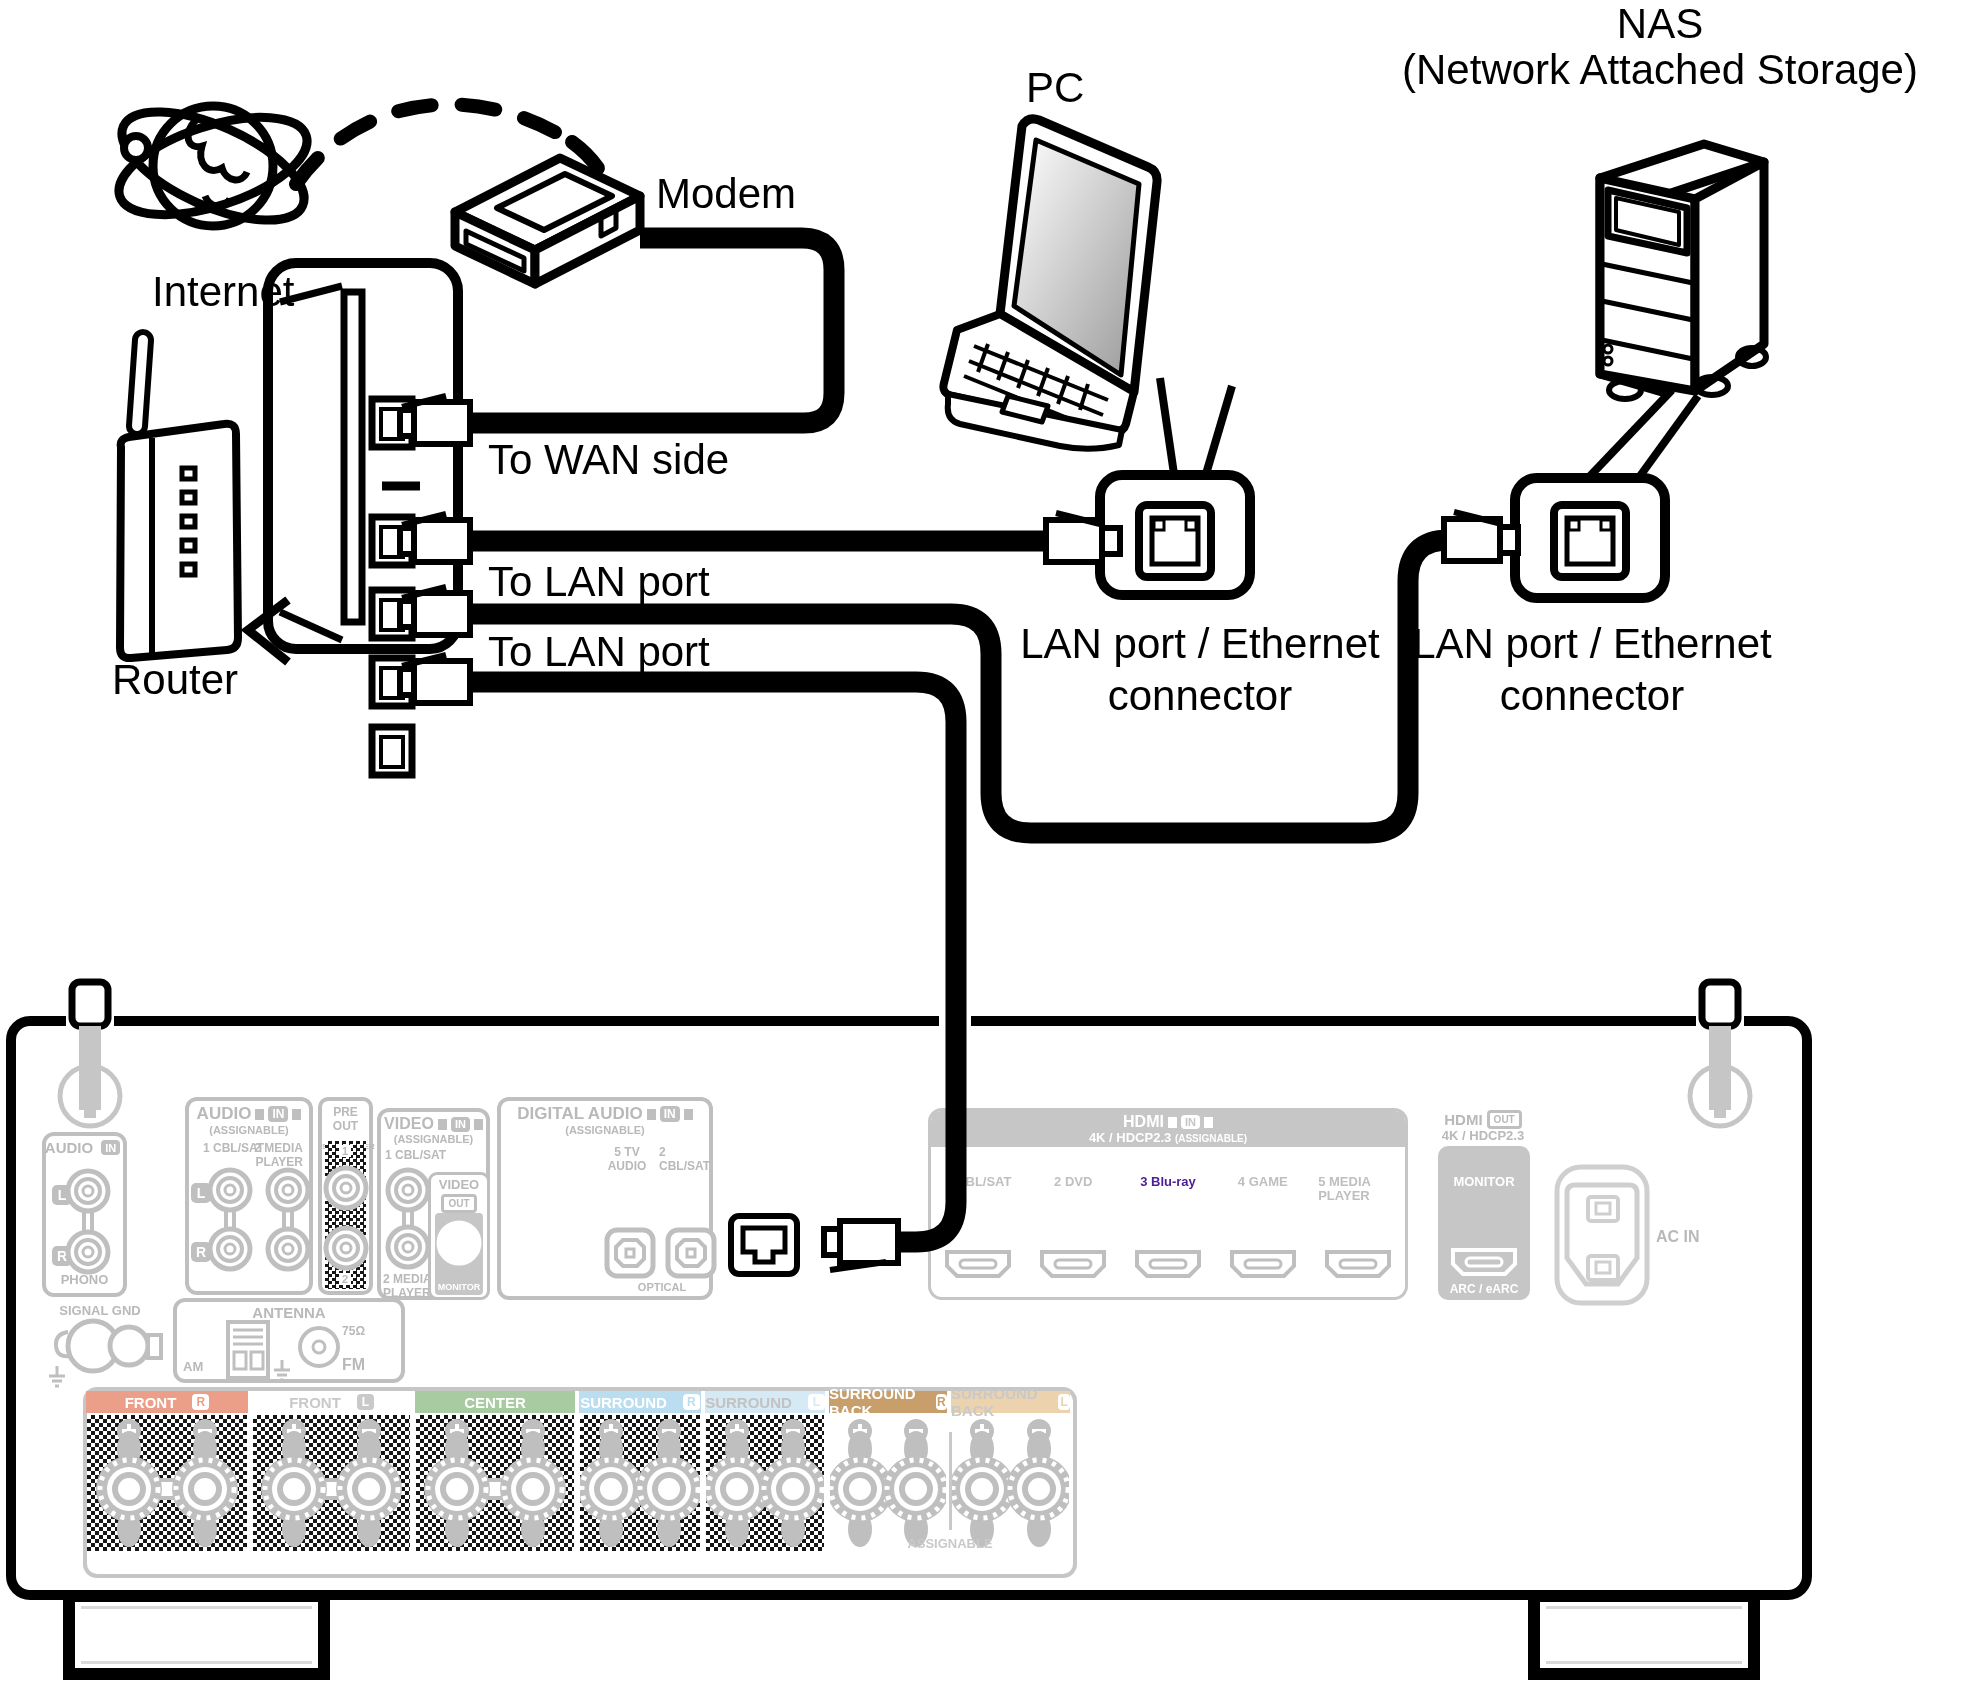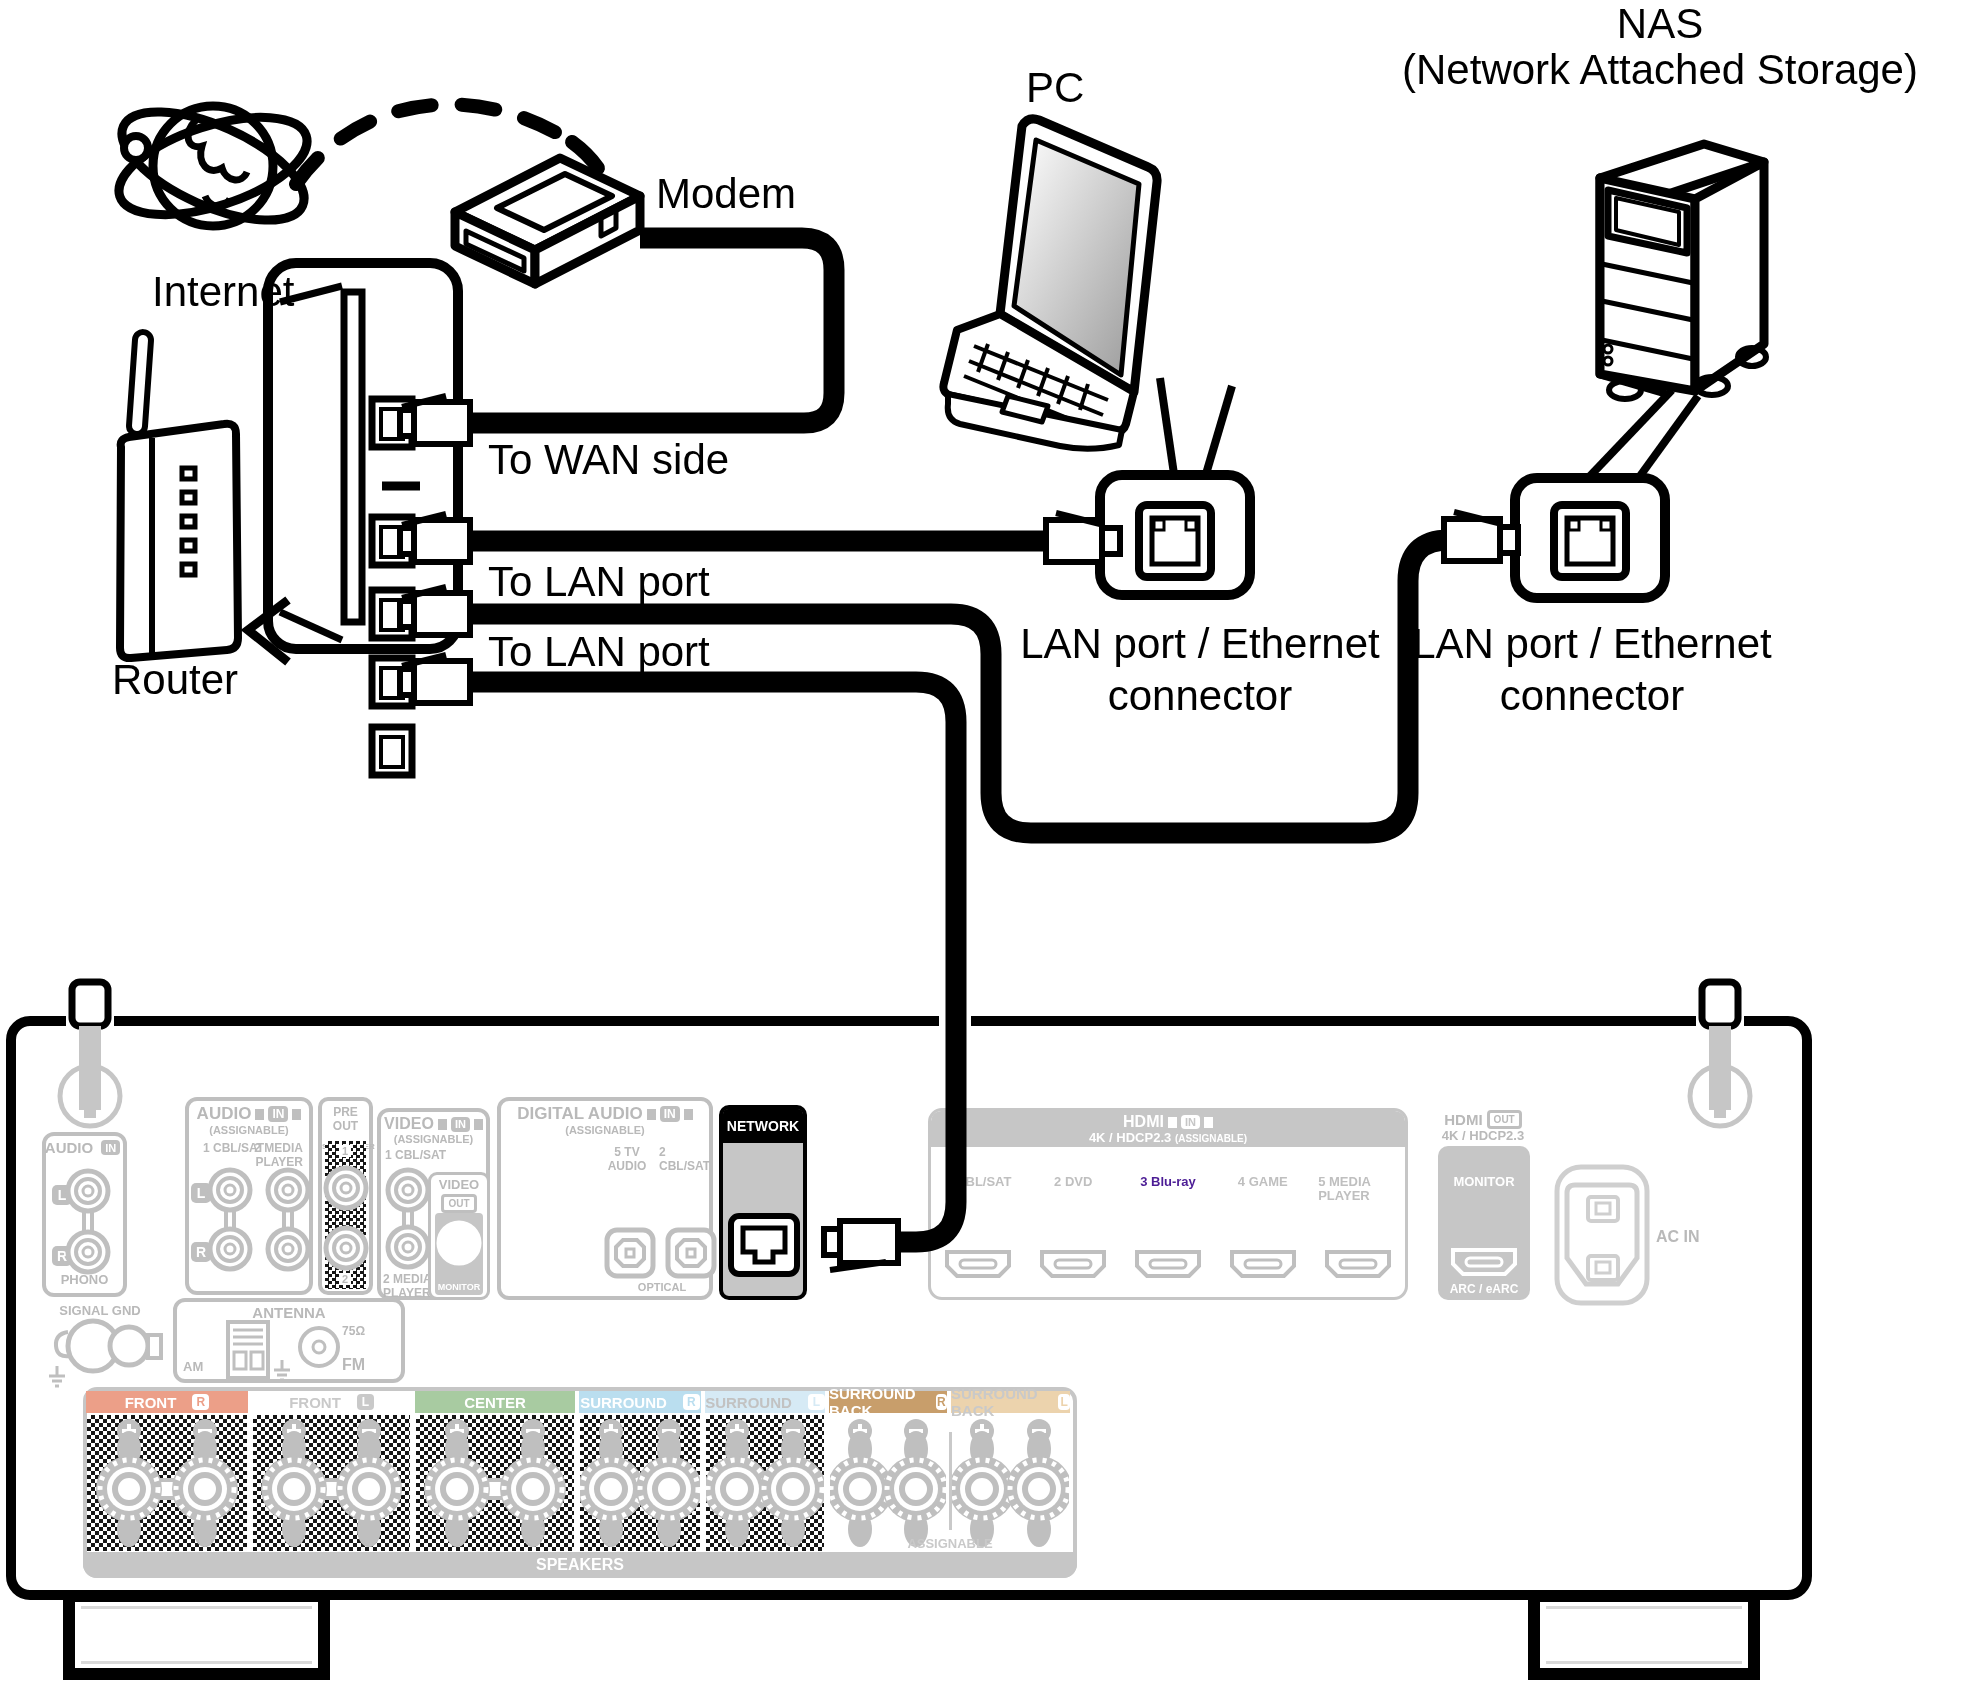--- a/index.html
+++ b/index.html
@@ -259,23 +259,20 @@
         <span class="sq"></span>
     </div>
     <div class="gt" style="text-align:center;font-size:11px;">(ASSIGNABLE)</div>
     <div class="gt abs" style="left:100px;top:44px;font-size:12px;text-align:center;width:52px;">
       <span>5  TV</span><br><span>AUDIO</span>
     </div>
     <div class="gt abs" style="left:158px;top:44px;font-size:12px;">2 CBL/SAT</div>
     <div class="gt abs" style="left:116px;top:180px;width:90px;text-align:center;font-size:11px;">OPTICAL</div>
   </div>
 
-  <div class="abs" style="left:719px;top:1105px;width:88px;height:195px;border:4px solid #000;border-radius:10px;background:#c6c6c6;box-sizing:border-box;">
-    <div style="height:34px;background:#000;border-radius:5px 5px 0 0;display:flex;align-items:center;justify-content:center;color:#fff;font-weight:bold;font-size:14px;">NETWORK</div>
-  </div>
 
   <div class="abs" style="left:928px;top:1108px;width:480px;height:192px;border:3px solid #c6c6c6;border-radius:14px;background:#fff;box-sizing:border-box;">
     <div style="height:36px;background:#c6c6c6;border-radius:10px 10px 0 0;color:#fff;text-align:center;">
       <div class="hdrrow" style="padding-top:2px;">
         <span style="font-size:16px;font-weight:bold;">HDMI</span>
         <span class="sqw"></span>
           <span class="badge onband" style="font-size:11px;height:14px;">IN</span>
           <span class="sqw"></span>
       </div>
       <div style="font-size:13px;font-weight:bold;line-height:13px;">
@@ -337,21 +334,20 @@
   <div class="gt abs" style="left:1656px;top:1228px;font-size:16px;">AC IN</div>
 
   <div class="gbox" style="left:173px;top:1298px;width:232px;height:85px;">
     <div class="gt" style="text-align:center;font-size:15px;margin-top:2px;">ANTENNA</div>
     <div class="gt abs" style="left:6px;bottom:5px;font-size:13px;">AM</div>
     <div class="gt abs" style="right:36px;top:22px;font-size:12px;">75Ω</div>
     <div class="gt abs" style="right:36px;bottom:5px;font-size:16px;">FM</div>
   </div>
 
   <div class="abs" style="left:83px;top:1387px;width:994px;height:191px;border:4px solid #c6c6c6;border-radius:14px;background:#fff;box-sizing:border-box;"></div>
-  <div class="abs" style="left:83px;top:1552px;width:994px;height:26px;background:#c6c6c6;border-radius:0 0 14px 14px;display:flex;align-items:center;justify-content:center;color:#fff;font-weight:bold;font-size:16px;">SPEAKERS</div>
   <div id="chBlocks">
       <div class="chhdr" style="left: 86px; top: 1391px; width: 162px; background: rgb(236, 159, 136); color: rgb(255, 255, 255);">
         <span>FRONT</span>
         <span class="chbadge" style="background: rgb(255, 255, 255); color: rgb(236, 159, 136);">R</span>
       </div>
       <div class="abs checker" style="left: 87px; top: 1415px; width: 160px; height: 136px;"><svg width="160" height="136" viewBox="0 0 160 136">
           <circle cx="42" cy="16" r="12" fill="#bfbfbf"></circle>
           <rect x="35" y="14" width="14" height="4" fill="#fff"></rect>
           <rect x="40" y="9" width="4" height="14" fill="#fff"></rect>
           <circle cx="118" cy="16" r="12" fill="#bfbfbf"></circle>

